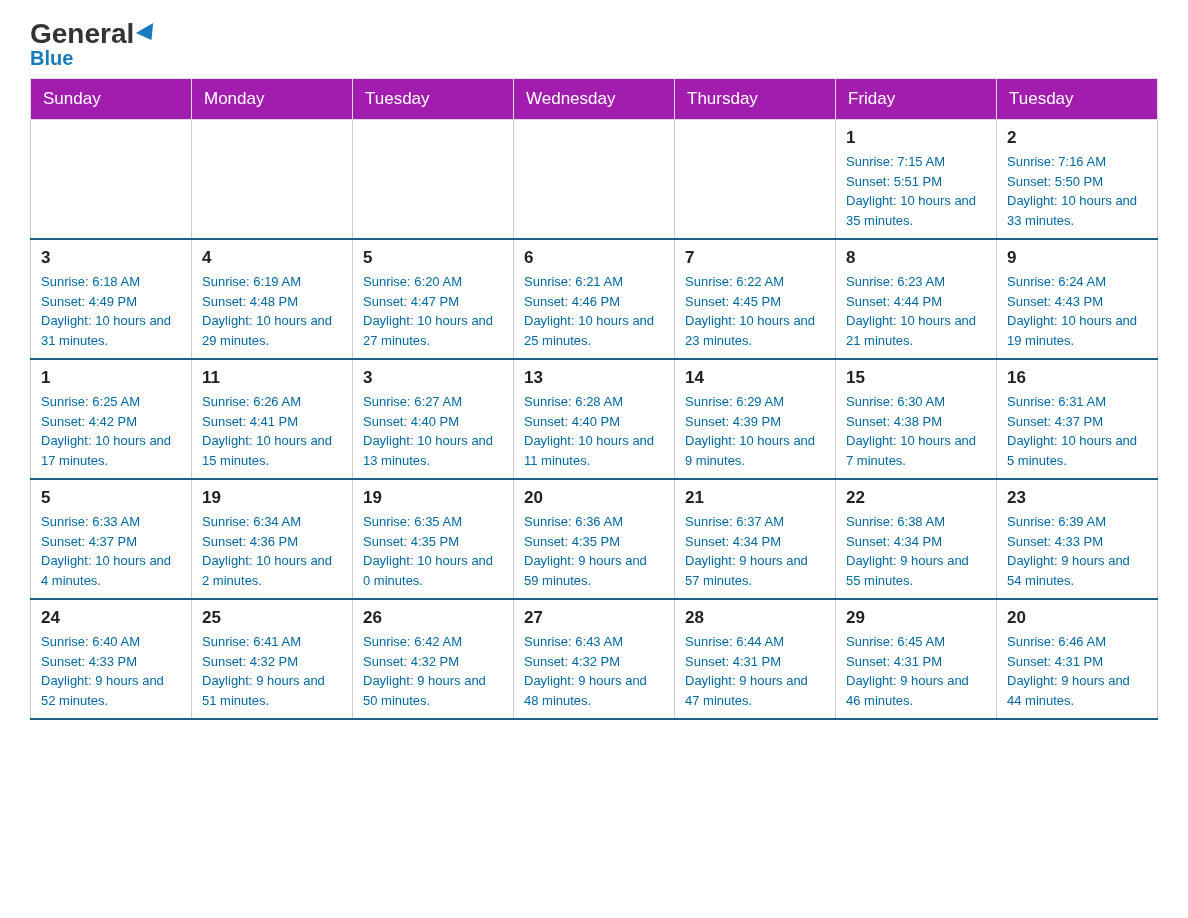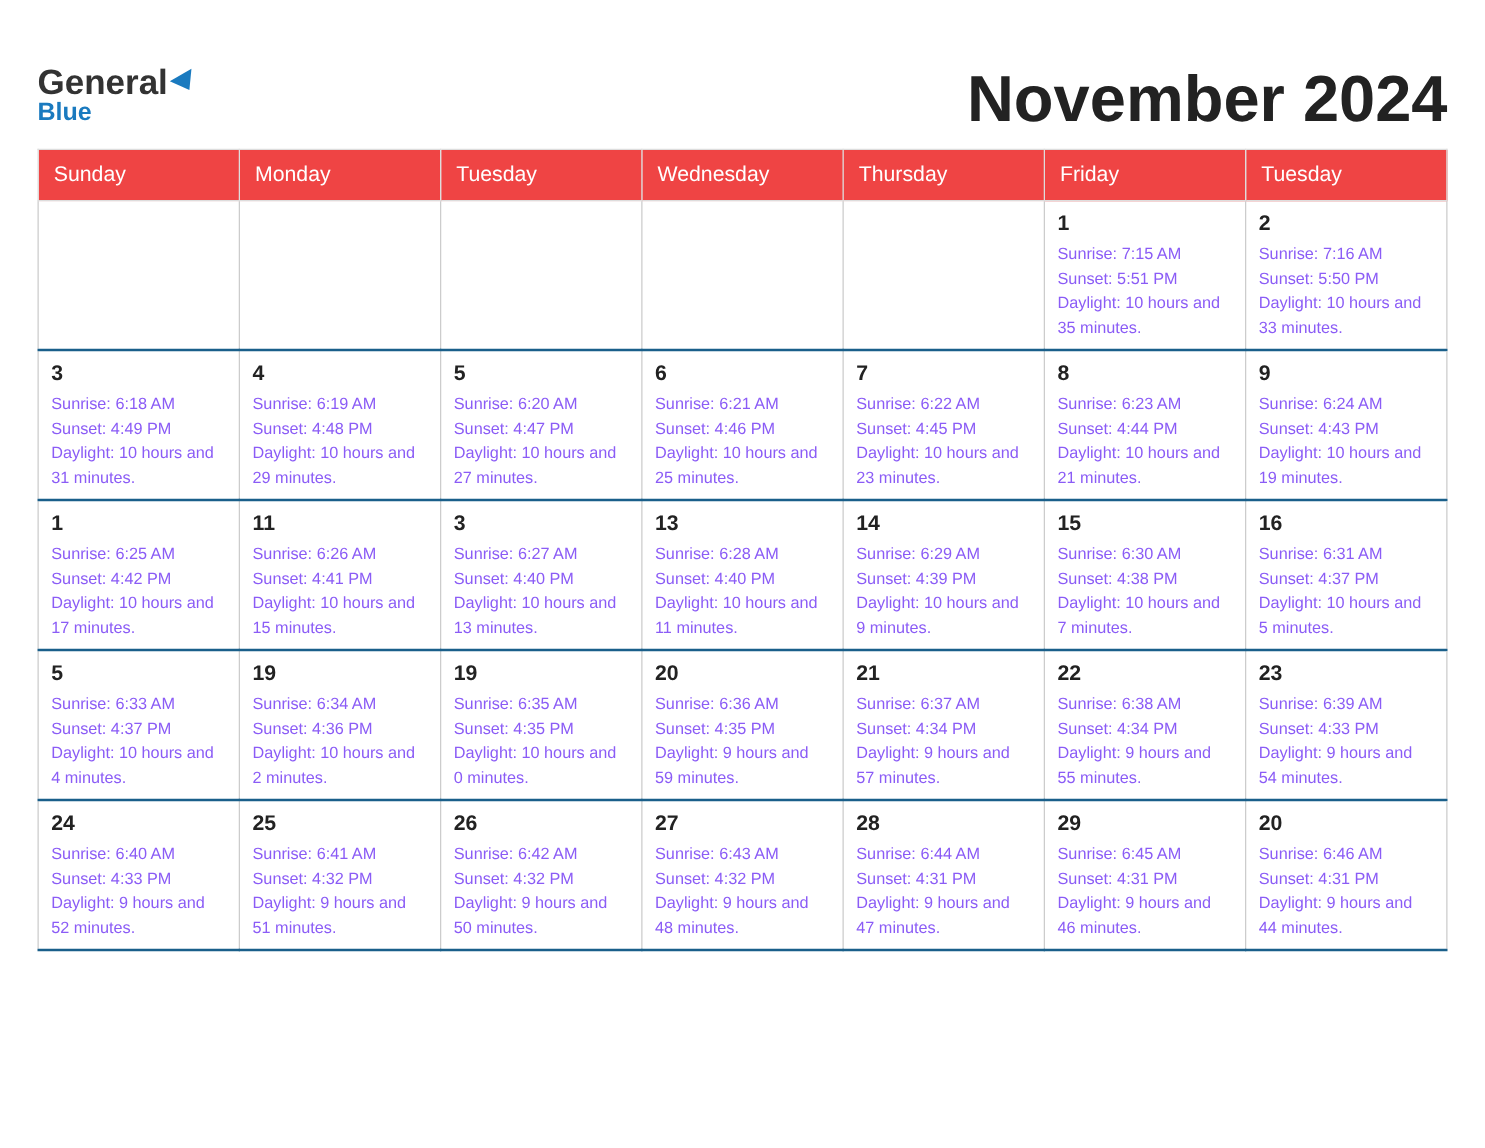--- a/index.html
+++ b/index.html
@@ -8,21 +8,20 @@
       background: #fff;
       width: 1188px;
       min-height: 918px;
       padding: 20px 30px;
     }
     .header {
       display: flex;
       align-items: flex-start;
       justify-content: space-between;
       margin-bottom: 10px;
-      margin-top: 32px;
     }
     .logo {
       display: flex;
       flex-direction: column;
       align-items: flex-start;
     }
     .logo-general {
       font-size: 28px;
       font-weight: bold;
       color: #333;
@@ -58,21 +57,21 @@
       font-size: 22px;
       font-weight: normal;
       color: #444;
     }
     .calendar {
       width: 100%;
       border-collapse: collapse;
       margin-top: 10px;
     }
     .calendar thead tr th {
-      background-color: #ef4444;
+      background-color: #a21caf;
       color: #fff;
       font-size: 17px;
       font-weight: normal;
       padding: 10px 12px;
       text-align: left;
       border: 1px solid #ddd;
     }
     .calendar tbody tr td {
       vertical-align: top;
       border: 1px solid #ccc;
@@ -84,21 +83,21 @@
     }
     .day-number {
       font-size: 17px;
       font-weight: bold;
       color: #222;
       display: block;
       margin-bottom: 4px;
     }
     .day-info {
       font-size: 13px;
-      color: #8b5cf6;
+      color: #0369a1;
       line-height: 1.5;
     }
     .calendar tbody tr {
       border-bottom: 2px solid #1a5f8a;
     }
     .empty-cell {
       background: #fff;
     }
   </style>
 </head>
@@ -106,21 +105,20 @@
 
 <div class="header">
   <div class="logo">
     <div style="display:flex;align-items:center;">
       <span class="logo-general">General</span>
       <span class="logo-triangle"></span>
     </div>
     <span class="logo-blue">Blue</span>
   </div>
   <div class="title-area">
-    <h1>November 2024</h1>
   </div>
 </div>
 
 <table class="calendar">
   <thead>
     <tr>
     <th>Sunday</th>
         <th>Monday</th>
         <th>Tuesday</th>
         <th>Wednesday</th>

